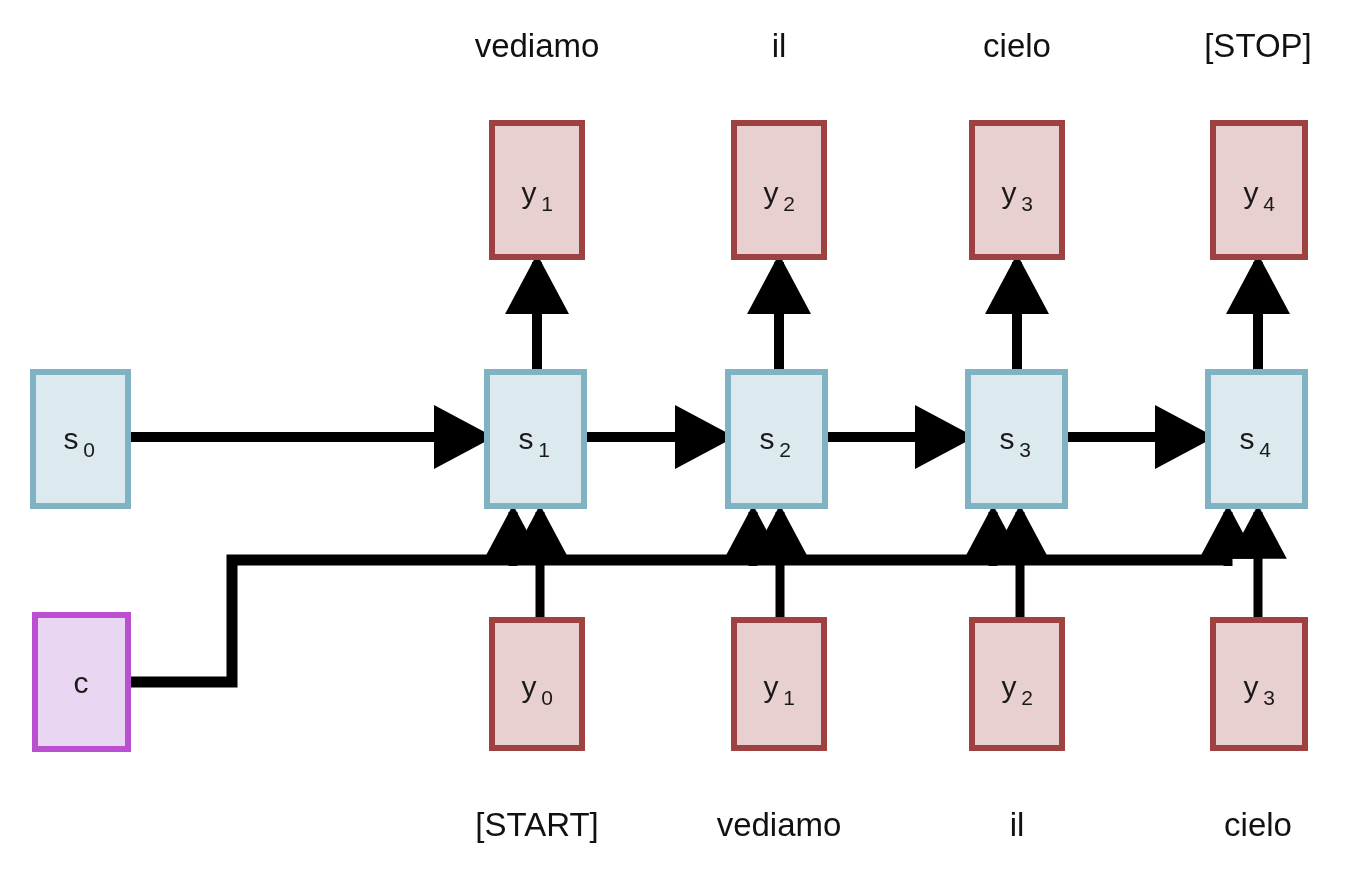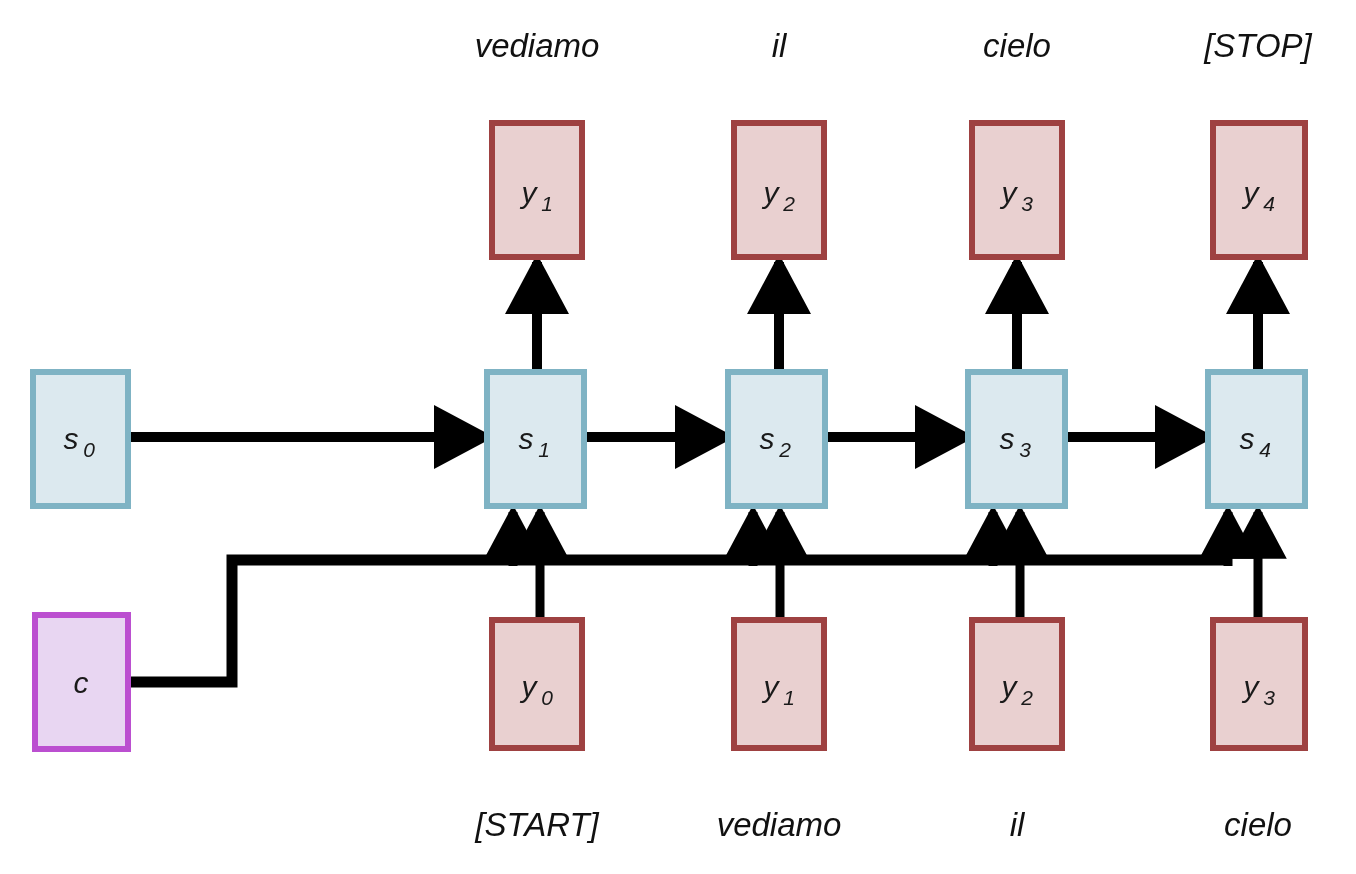--- a/index.html
+++ b/index.html
@@ -9,21 +9,20 @@
   }
   body {
     font-family: "Liberation Sans", sans-serif;
   }
   #canvas {
     position: relative;
     width: 1356px;
     height: 874px;
     background: #ffffff;
     overflow: hidden;
-    font-style: italic;
   }
   #diagram-svg {
     position: absolute;
     top: 0;
     left: 0;
   }
   .node-label {
     font-family: "Liberation Sans", sans-serif;
     font-size: 30px;
     fill: #1a1a1a;

